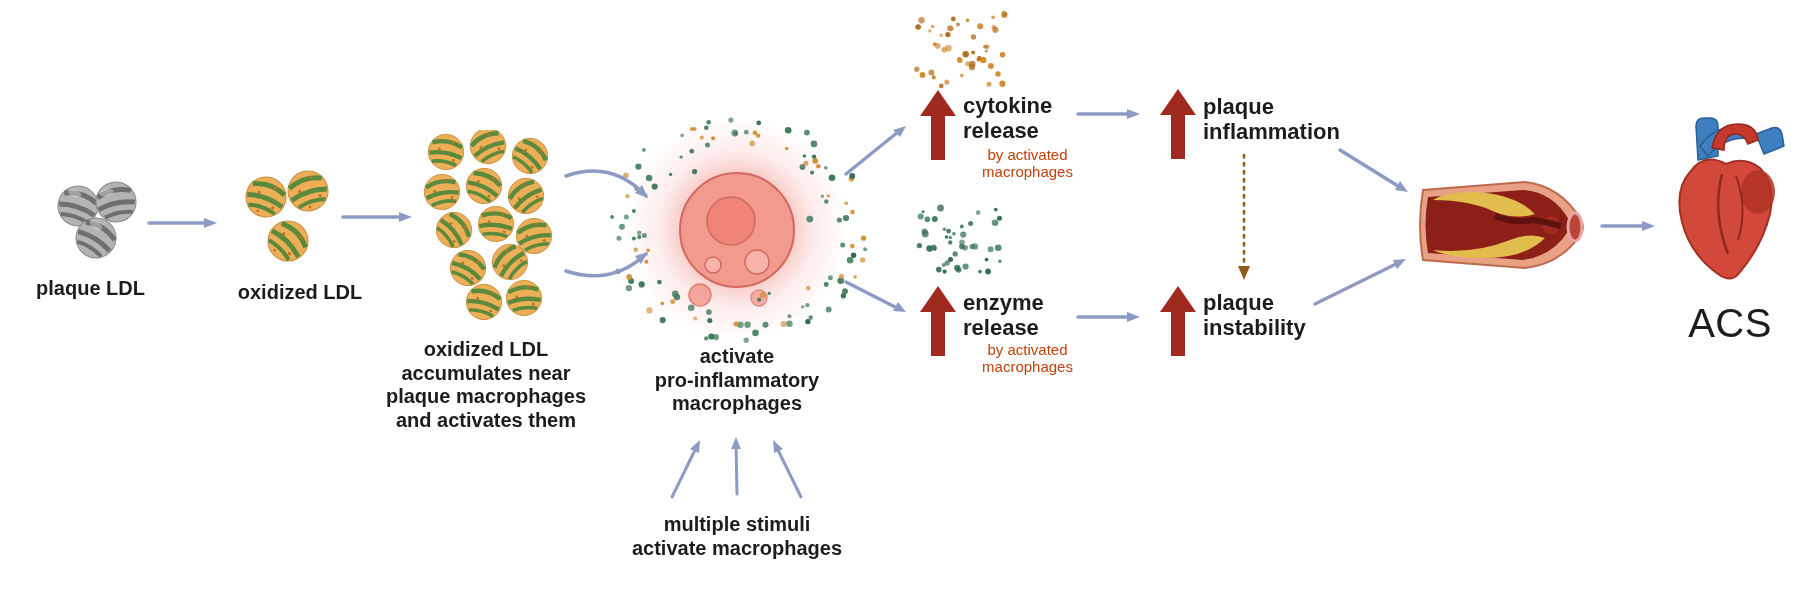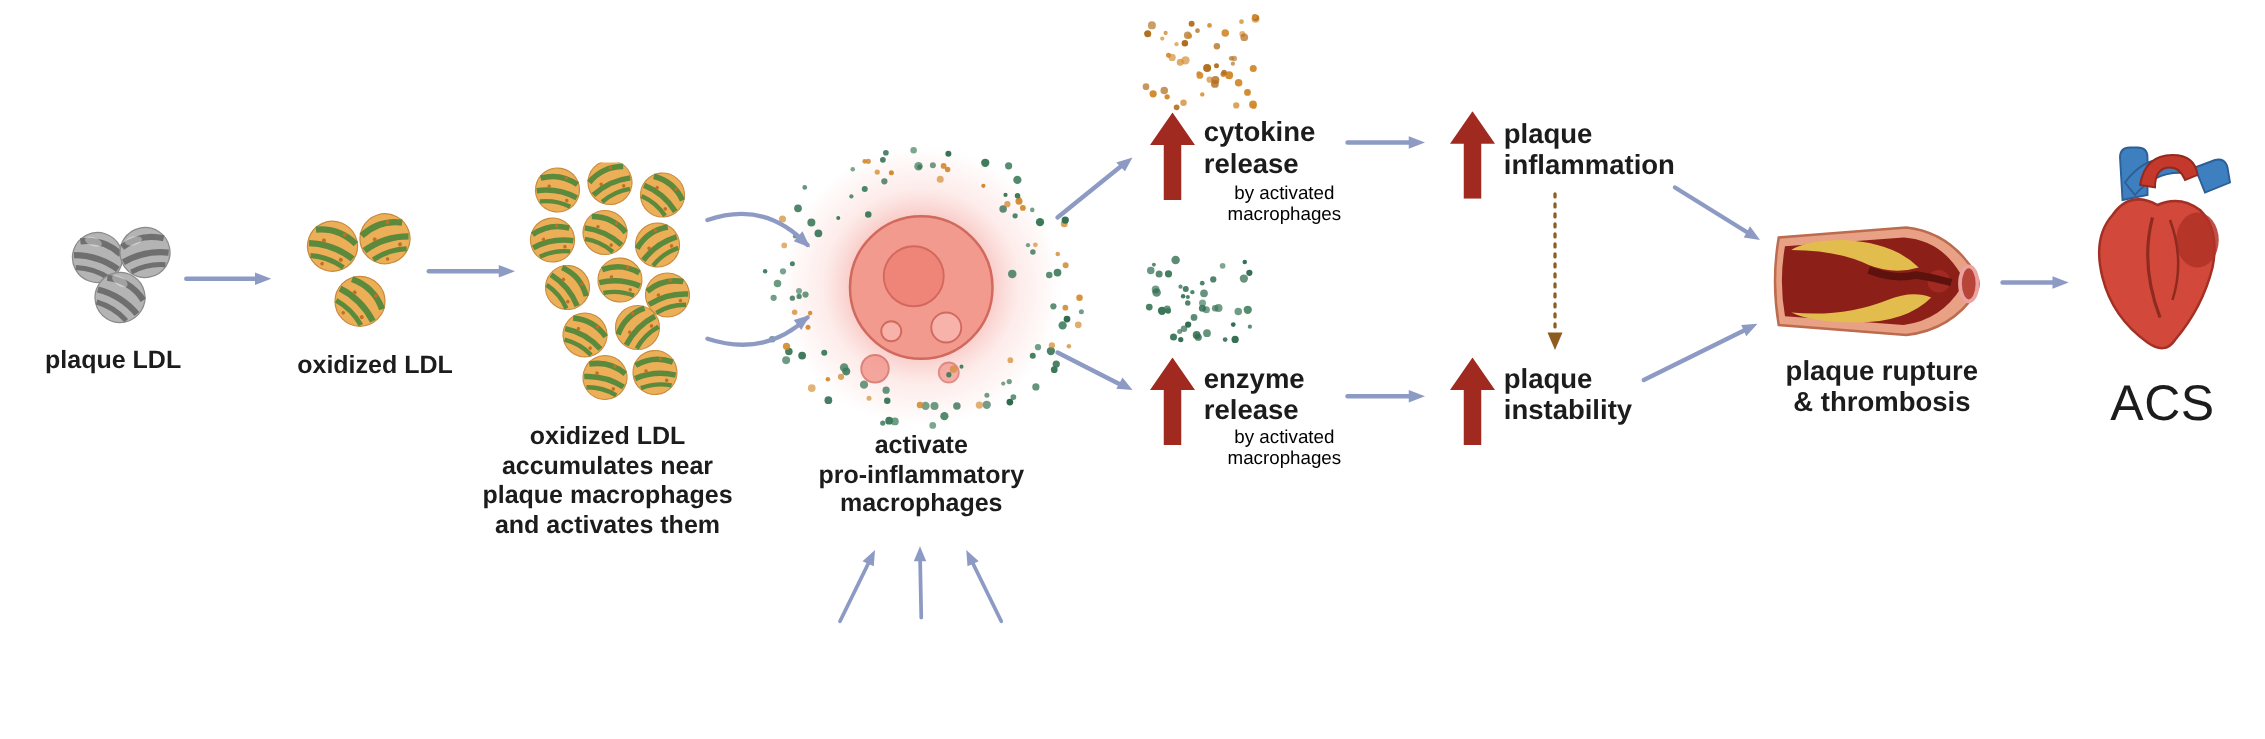--- a/index.html
+++ b/index.html
@@ -11,21 +11,21 @@
   .conn line,.conn path{stroke:var(--arrow,#8d9ac4);stroke-width:3.5;fill:none;stroke-linecap:round}
   .conn polygon{fill:var(--arrow,#8d9ac4)}
   .conn.thin line{stroke-width:3}
   .conn.dashed line{stroke:var(--dashed-arrow,#8f5c20);stroke-width:2.6;stroke-dasharray:2.5 5.5}
   .conn.dashed polygon{fill:var(--dashed-arrow,#8f5c20)}
   .red-arrow path{fill:var(--red-arrow,#a02a20)}
   .lbl{position:absolute;font-weight:bold;color:var(--text,#1c1c1c);white-space:pre-line;
        text-align:center;line-height:1.18}
   .size-20{font-size:20px}
   .block-title{font-size:22px;text-align:left;line-height:1.12}
-  .block-sub{position:absolute;font-size:15px;font-weight:normal;color:#000000;
+  .block-sub{position:absolute;font-size:15px;font-weight:normal;color:#c2410c;
              white-space:pre-line;text-align:center;line-height:1.15}
   .acs{font-size:40px;font-weight:normal;letter-spacing:.5px}
 </style>
 </head>
 <body>
 
 <div class="canvas">
 
   <svg class="abs" style="left:50px;top:178px" width="110" height="92" viewBox="0 0 110 92">
     <defs>
@@ -424,34 +424,34 @@
 
   <div class="lbl size-20" style="left:350px;top:338px;width:272px">oxidized LDL
 accumulates near
 plaque macrophages
 and activates them</div>
 
   <div class="lbl size-20" style="left:610px;top:345px;width:254px">activate
 pro-inflammatory
 macrophages</div>
 
+  <div class="lbl size-20" style="left:597px;top:513px;width:280px">multiple stimuli
+activate macrophages</div>
 
   <div class="lbl block-title" style="left:963px;top:94px;width:160px">cytokine
 release</div>
   <div class="block-sub" style="left:960px;top:146px;width:135px">by activated
 macrophages</div>
 
   <div class="lbl block-title" style="left:1203px;top:95px;width:180px">plaque
 inflammation</div>
 
   <div class="lbl block-title" style="left:963px;top:291px;width:160px">enzyme
 release</div>
   <div class="block-sub" style="left:960px;top:341px;width:135px">by activated
 macrophages</div>
 
   <div class="lbl block-title" style="left:1203px;top:291px;width:160px">plaque
 instability</div>
 
-  <div class="lbl block-title" style="left:1398px;top:285px;width:215px;text-align:center">plaque rupture
-&amp; thrombosis</div>
 
   <div class="lbl acs" style="left:1655px;top:300px;width:150px">ACS</div>
 </div>
 
 </body></html>

